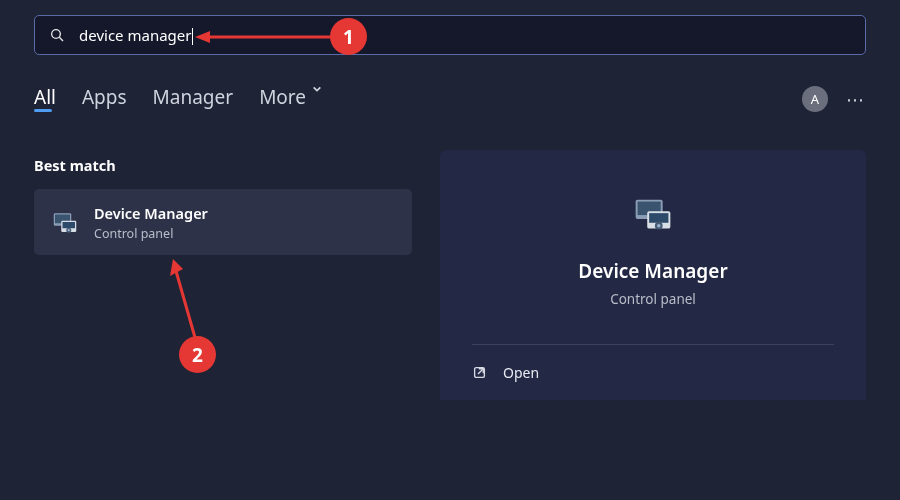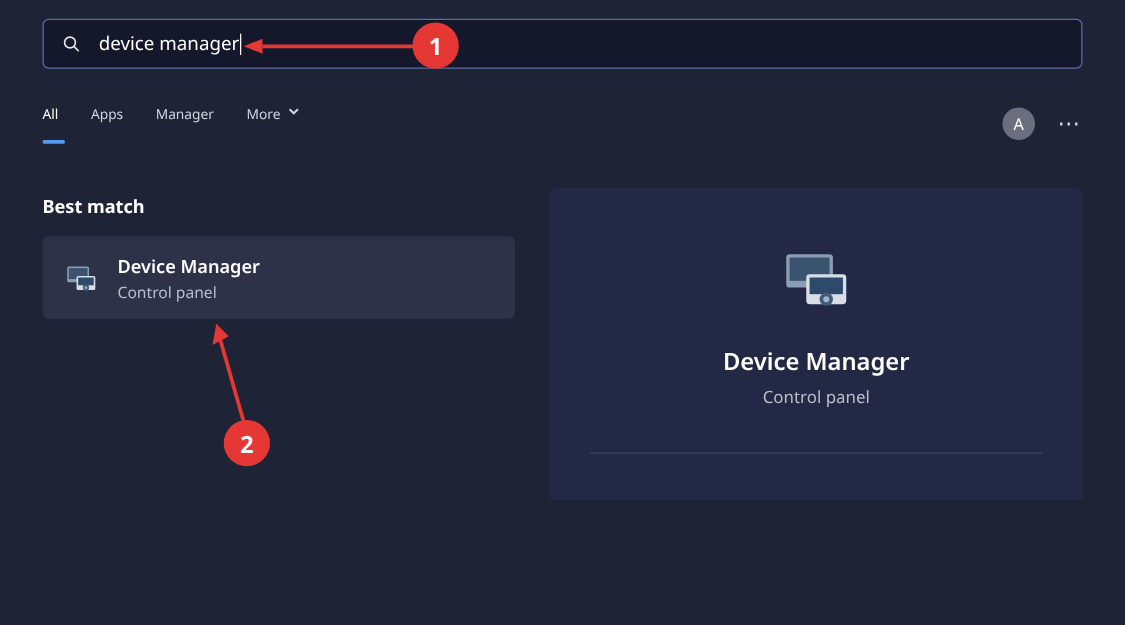--- a/index.html
+++ b/index.html
@@ -6,21 +6,21 @@
 .container{position:relative;width:900px;height:400px}
 
 
 .search-bar{position:absolute;top:15px;left:34px;right:34px;height:40px;background:#14182a;border:1px solid #5b6ba8;border-radius:5px;display:flex;align-items:center;padding:0 14px;box-sizing:border-box}
 .search-bar svg{width:16px;height:16px;stroke:#e6e6e6;stroke-width:2;fill:none;flex:0 0 auto}
 .search-text{margin-left:14px;font-size:15px;color:#fff;position:relative}
 .cursor{display:inline-block;width:1px;height:17px;background:#fff;vertical-align:middle;margin-left:1px}
 
 
 .tabs{position:absolute;top:84px;left:34px;display:flex;align-items:center;gap:26px}
-.tab{font-size:11px;color:#cfd3de;cursor:pointer;position:relative;padding-bottom:16px}
+.tab{font-size:19px;color:#cfd3de;cursor:pointer;position:relative;padding-bottom:2px}
 .tab.active{color:#fff}
 .tab.active::after{content:'';position:absolute;left:0;bottom:0;width:18px;height:3px;background:#509cf0;border-radius:2px}
 .tab.more{display:flex;gap:6px}
 .tab.more svg{width:10px;height:10px;stroke:#cfd3de;stroke-width:2;fill:none}
 
 
 .header-right{position:absolute;top:86px;right:34px;display:flex;align-items:center;gap:18px}
 .avatar{width:26px;height:26px;border-radius:50%;background:#6b6f7d;display:flex;align-items:center;justify-content:center;font-size:13px;color:#fff}
 .ellipsis{font-size:18px;color:#cfd3de;letter-spacing:2px;cursor:pointer;line-height:1}
 
@@ -100,20 +100,28 @@
     <rect x="6" y="10" width="28" height="20" rx="2" fill="#8a9db5"></rect>
     <rect x="8" y="12" width="24" height="14" fill="#3a5470"></rect>
     <rect x="18" y="22" width="24" height="18" rx="2" fill="#d8dee6"></rect>
     <rect x="20" y="24" width="20" height="10" fill="#2d4a6b"></rect>
     <circle cx="30" cy="37" r="4" fill="#455a73"></circle>
     <circle cx="30" cy="37" r="1.8" fill="#9cb4d0"></circle>
   </svg>
   <div class="details-title">Device Manager</div>
   <div class="details-sub">Control panel</div>
   <div class="divider"></div>
+  <div class="action">
+    <svg viewBox="0 0 20 20">
+          <rect x="3.5" y="3.5" width="13" height="13" rx="2"></rect>
+          <polyline points="9,5 15,5 15,11"></polyline>
+          <line x1="15" y1="5" x2="8" y2="12"></line>
+        </svg>
+    <span class="action-label">Open</span>
+  </div>
 </div>
 
 <svg class="arrow anno" style="left:195px;top:29px" width="150" height="20">
   <line x1="140" y1="8" x2="15" y2="8"></line>
   <polygon points="15,2 15,14 0,8"></polygon>
 </svg>
 <div class="badge anno" style="left:330px;top:18px">1</div>
 
 <svg class="arrow anno" style="left:170px;top:259px" width="40" height="90">
   <line x1="26" y1="82" x2="6" y2="12"></line>

